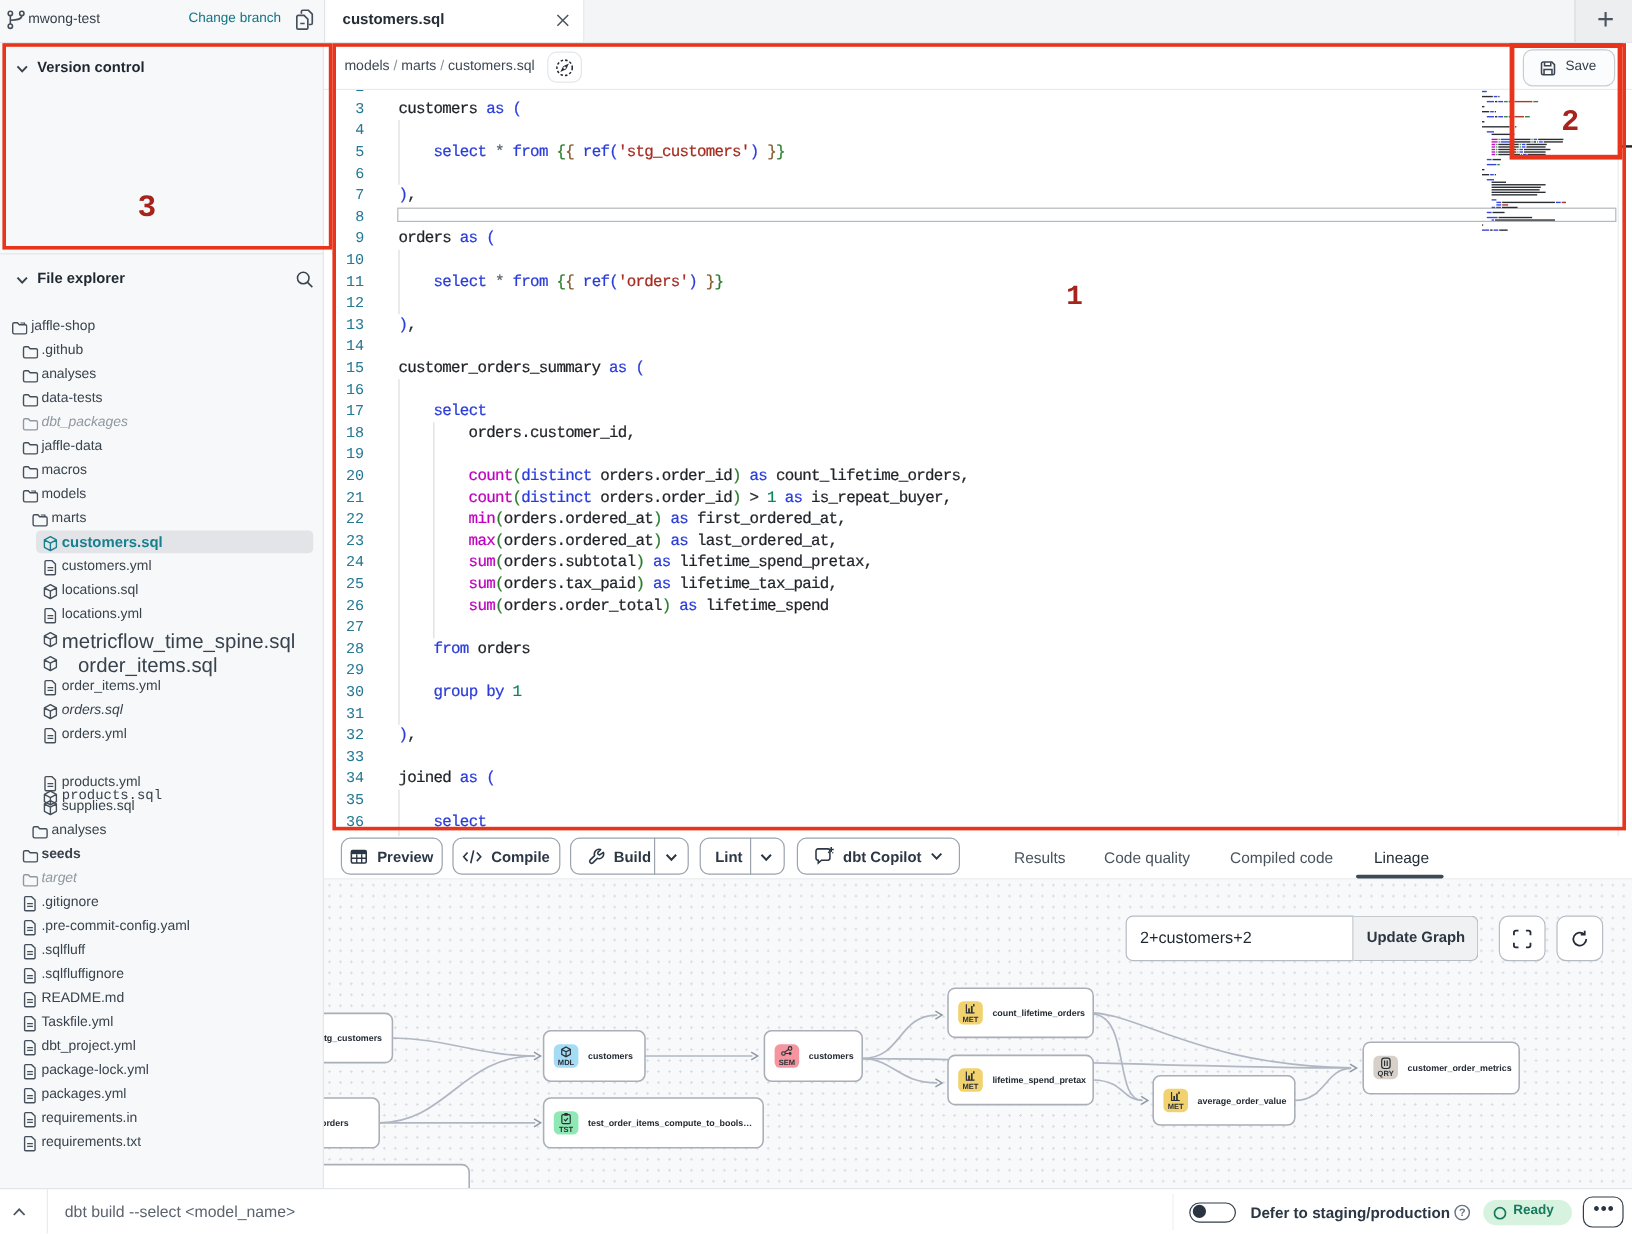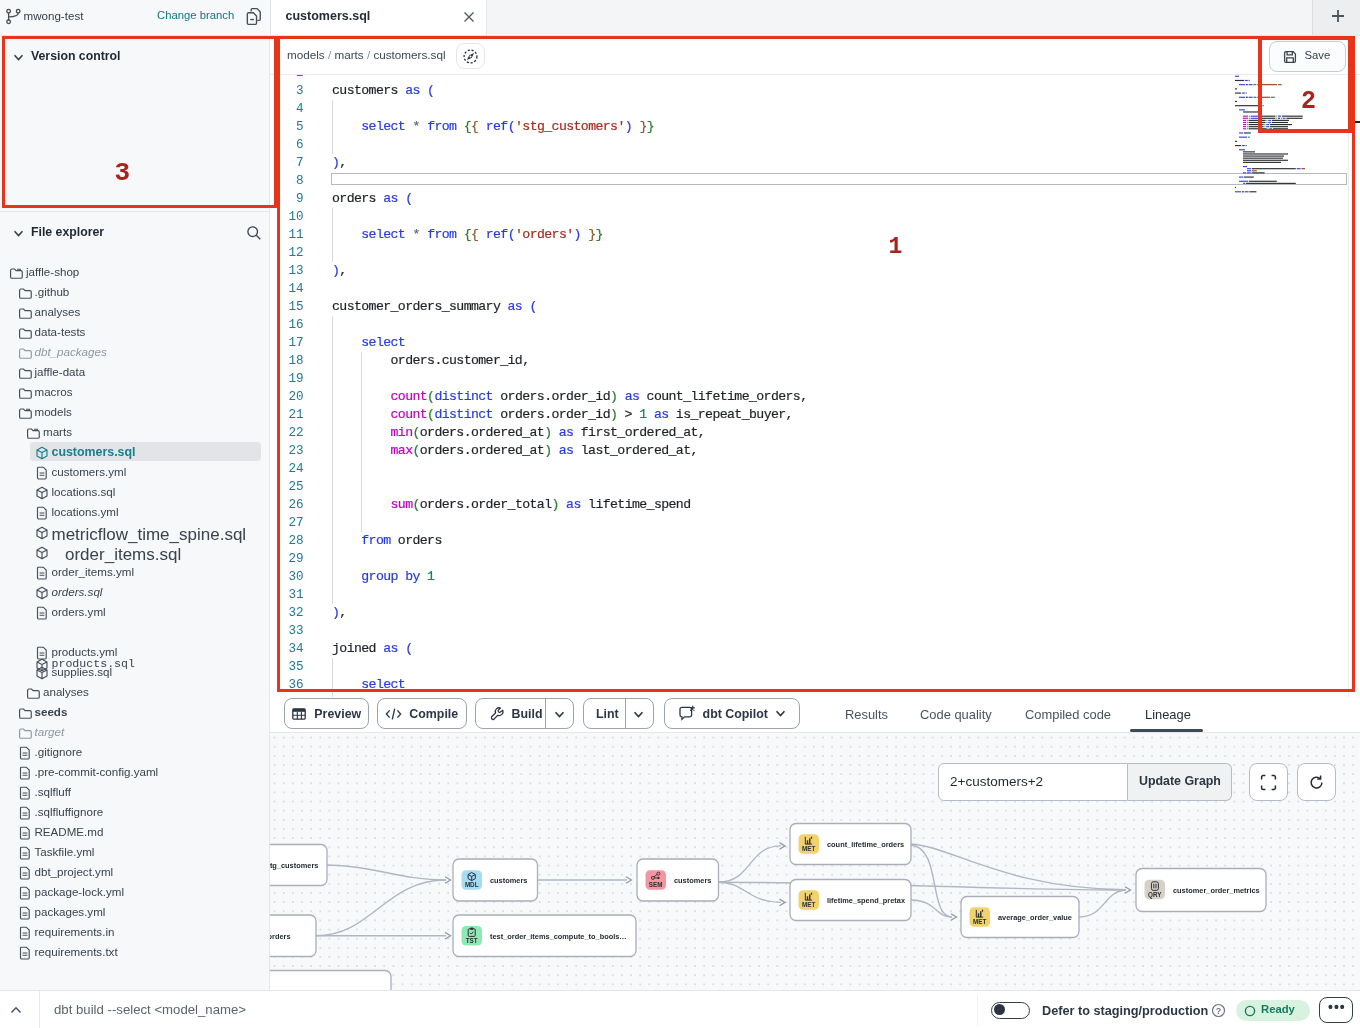--- a/index.html
+++ b/index.html
@@ -422,21 +422,23 @@
       <div class="ln" style="top:295.5px">19</div>
       <div class="ln" style="top:313.5px">20</div>
       <div class="cl" style="top:313.5px"><i style="color:#1f2328">        </i><i style="color:#bf00bf">count</i><i style="color:#2a7d2e">(</i><i style="color:#2a3cdb">distinct</i><i style="color:#1f2328"> orders.order_id</i><i style="color:#2a7d2e">)</i><i style="color:#1f2328"> </i><i style="color:#2a3cdb">as</i><i style="color:#1f2328"> count_lifetime_orders,</i></div>
       <div class="ln" style="top:331.5px">21</div>
       <div class="cl" style="top:331.5px"><i style="color:#1f2328">        </i><i style="color:#bf00bf">count</i><i style="color:#2a7d2e">(</i><i style="color:#2a3cdb">distinct</i><i style="color:#1f2328"> orders.order_id</i><i style="color:#2a7d2e">)</i><i style="color:#1f2328"> &gt; </i><i style="color:#0b8658">1</i><i style="color:#1f2328"> </i><i style="color:#2a3cdb">as</i><i style="color:#1f2328"> is_repeat_buyer,</i></div>
       <div class="ln" style="top:349.5px">22</div>
       <div class="cl" style="top:349.5px"><i style="color:#1f2328">        </i><i style="color:#bf00bf">min</i><i style="color:#2a7d2e">(</i><i style="color:#1f2328">orders.ordered_at</i><i style="color:#2a7d2e">)</i><i style="color:#1f2328"> </i><i style="color:#2a3cdb">as</i><i style="color:#1f2328"> first_ordered_at,</i></div>
       <div class="ln" style="top:367.5px">23</div>
       <div class="cl" style="top:367.5px"><i style="color:#1f2328">        </i><i style="color:#bf00bf">max</i><i style="color:#2a7d2e">(</i><i style="color:#1f2328">orders.ordered_at</i><i style="color:#2a7d2e">)</i><i style="color:#1f2328"> </i><i style="color:#2a3cdb">as</i><i style="color:#1f2328"> last_ordered_at,</i></div>
       <div class="ln" style="top:385.5px">24</div>
+      <div class="cl" style="top:385.5px"><i style="color:#1f2328">        </i><i style="color:#bf00bf">sum</i><i style="color:#2a7d2e">(</i><i style="color:#1f2328">orders.subtotal</i><i style="color:#2a7d2e">)</i><i style="color:#1f2328"> </i><i style="color:#2a3cdb">as</i><i style="color:#1f2328"> lifetime_spend_pretax,</i></div>
       <div class="ln" style="top:403.5px">25</div>
+      <div class="cl" style="top:403.5px"><i style="color:#1f2328">        </i><i style="color:#bf00bf">sum</i><i style="color:#2a7d2e">(</i><i style="color:#1f2328">orders.tax_paid</i><i style="color:#2a7d2e">)</i><i style="color:#1f2328"> </i><i style="color:#2a3cdb">as</i><i style="color:#1f2328"> lifetime_tax_paid,</i></div>
       <div class="ln" style="top:421.5px">26</div>
       <div class="cl" style="top:421.5px"><i style="color:#1f2328">        </i><i style="color:#bf00bf">sum</i><i style="color:#2a7d2e">(</i><i style="color:#1f2328">orders.order_total</i><i style="color:#2a7d2e">)</i><i style="color:#1f2328"> </i><i style="color:#2a3cdb">as</i><i style="color:#1f2328"> lifetime_spend</i></div>
       <div class="ln" style="top:439.5px">27</div>
       <div class="ln" style="top:457.5px">28</div>
       <div class="cl" style="top:457.5px"><i style="color:#1f2328">    </i><i style="color:#2a3cdb">from</i><i style="color:#1f2328"> orders</i></div>
       <div class="ln" style="top:475.5px">29</div>
       <div class="ln" style="top:493.5px">30</div>
       <div class="cl" style="top:493.5px"><i style="color:#1f2328">    </i><i style="color:#2a3cdb">group by</i><i style="color:#1f2328"> </i><i style="color:#0b8658">1</i></div>
       <div class="ln" style="top:511.5px">31</div>
       <div class="ln" style="top:529.5px">32</div>

